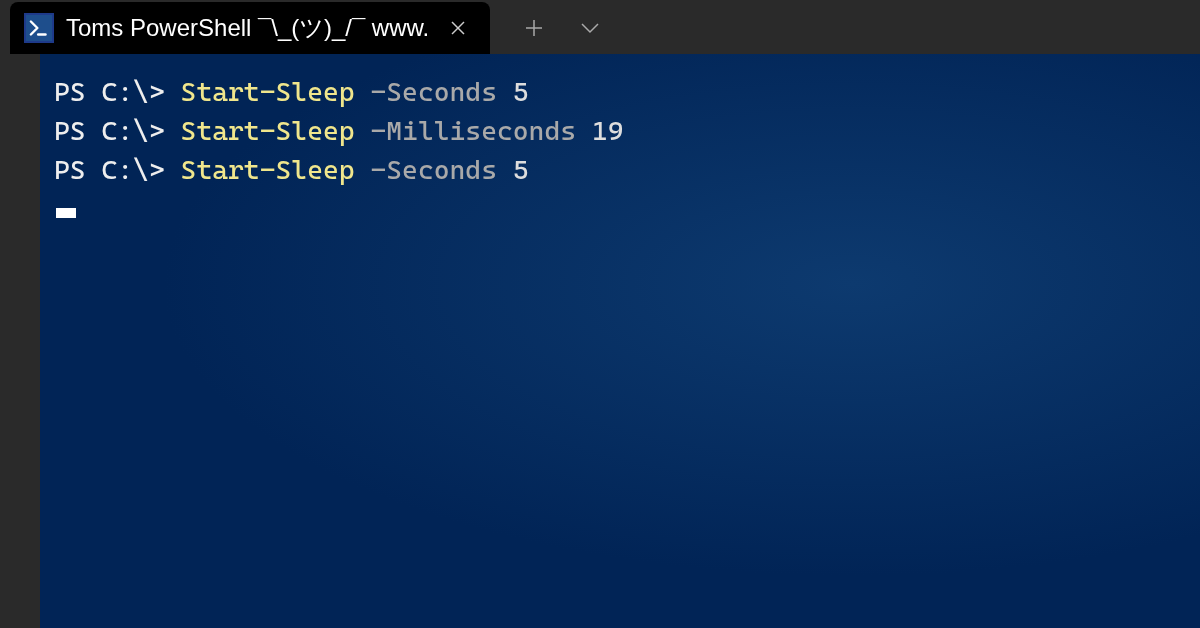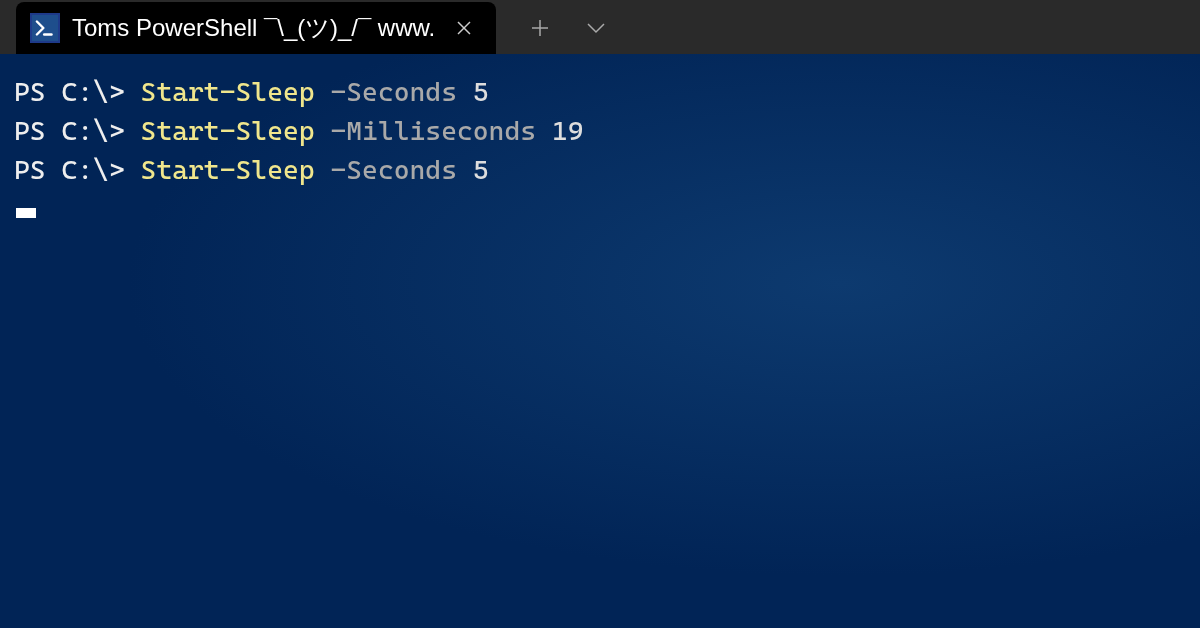--- a/index.html
+++ b/index.html
@@ -12,21 +12,21 @@
       height: 628px;
       background: #2a2a2a;
       font-family: 'Segoe UI', Tahoma, sans-serif;
       overflow: hidden;
     }
     .titlebar {
       height: 54px;
       background: #2a2a2a;
       display: flex;
       align-items: flex-end;
-      padding-left: 16px;
+      padding-left: 10px;
     }
     .tab {
       background: #000000;
       height: 52px;
       display: flex;
       align-items: center;
       padding: 0 16px 0 14px;
       border-top-left-radius: 8px;
       border-top-right-radius: 8px;
       gap: 12px;
@@ -80,20 +80,21 @@
     }
     .terminal {
       background: #012456;
       background: radial-gradient(ellipse at 70% 40%, #0d3a6f 0%, #012456 60%);
       height: calc(628px - 54px);
       padding: 18px 14px;
       font-family: 'Cascadia Code', 'Consolas', monospace;
       font-size: 27px;
       line-height: 1.45;
       color: #cccccc;
+      margin-left: 40px;
     }
     .line {
       white-space: pre;
     }
     .prompt {
       color: #eeeeee;
     }
     .cmdlet {
       color: #f0e68c;
     }

